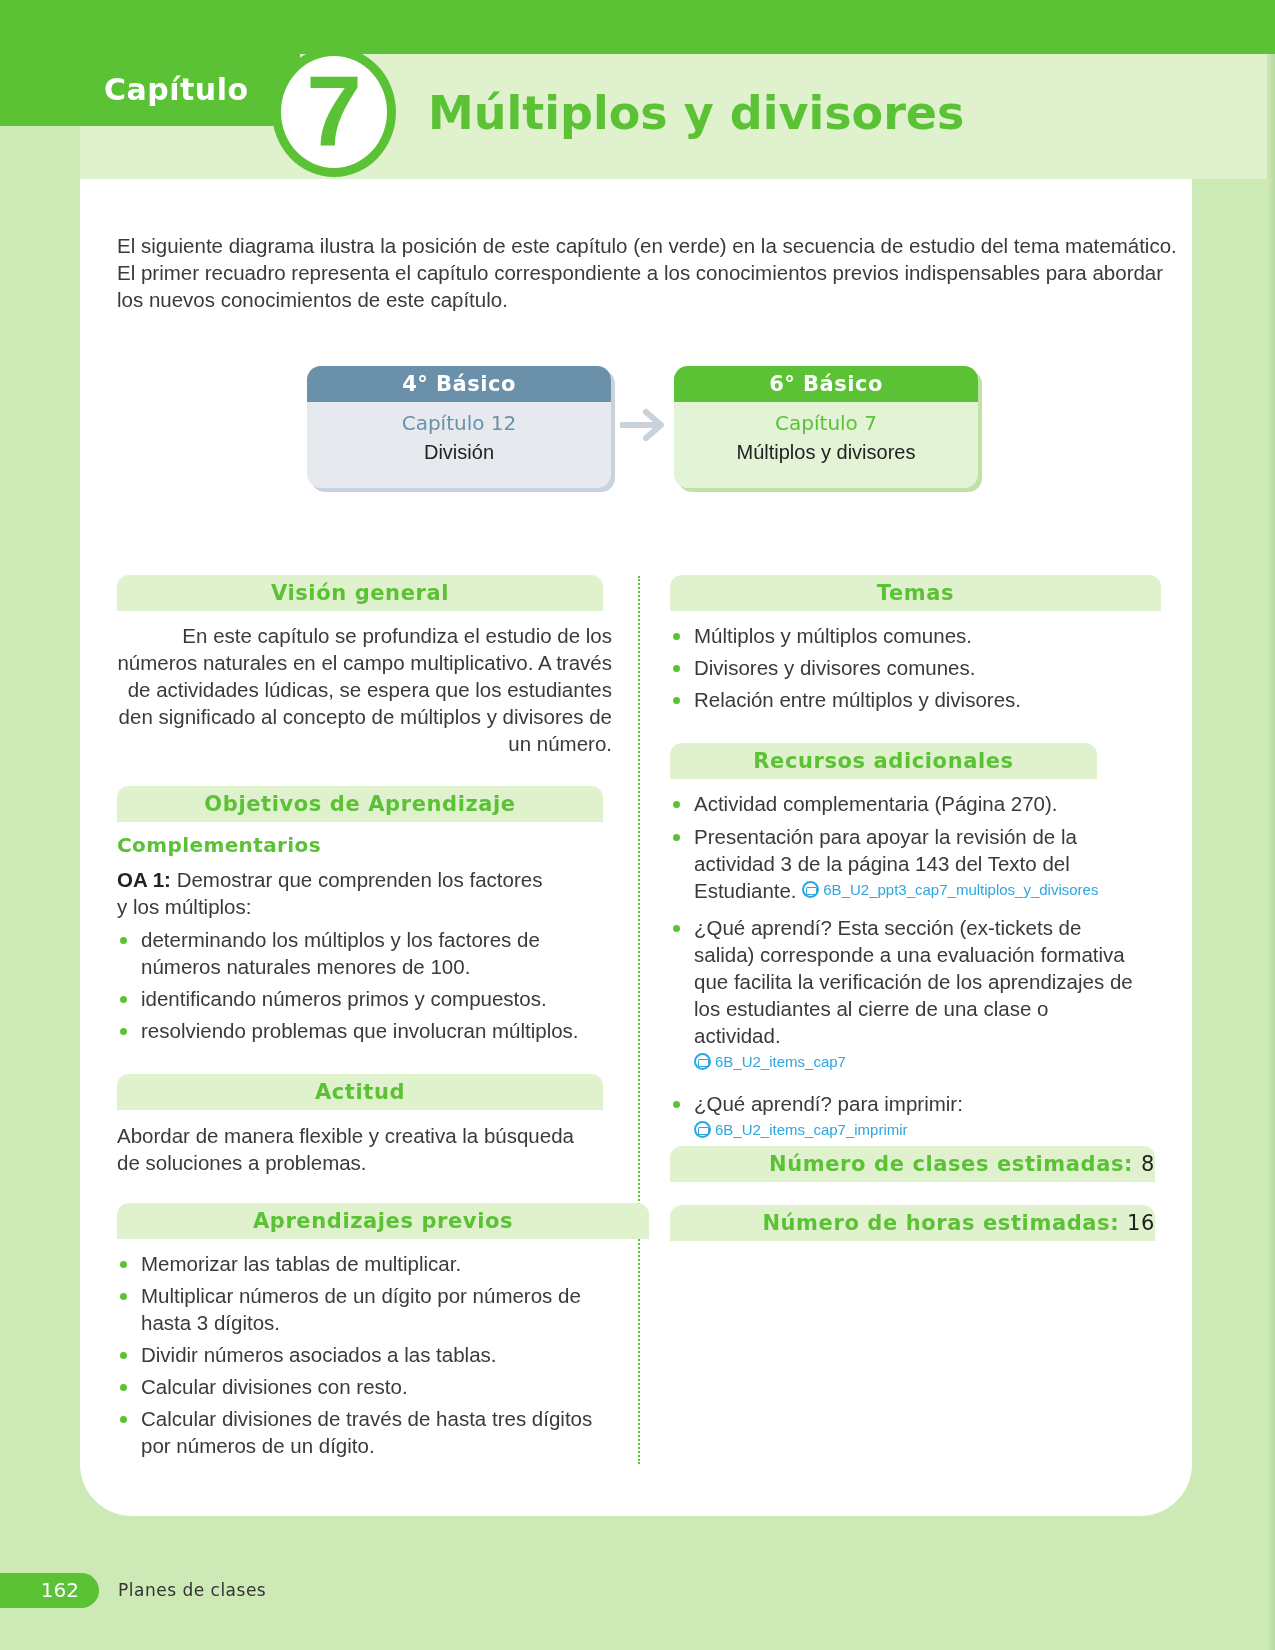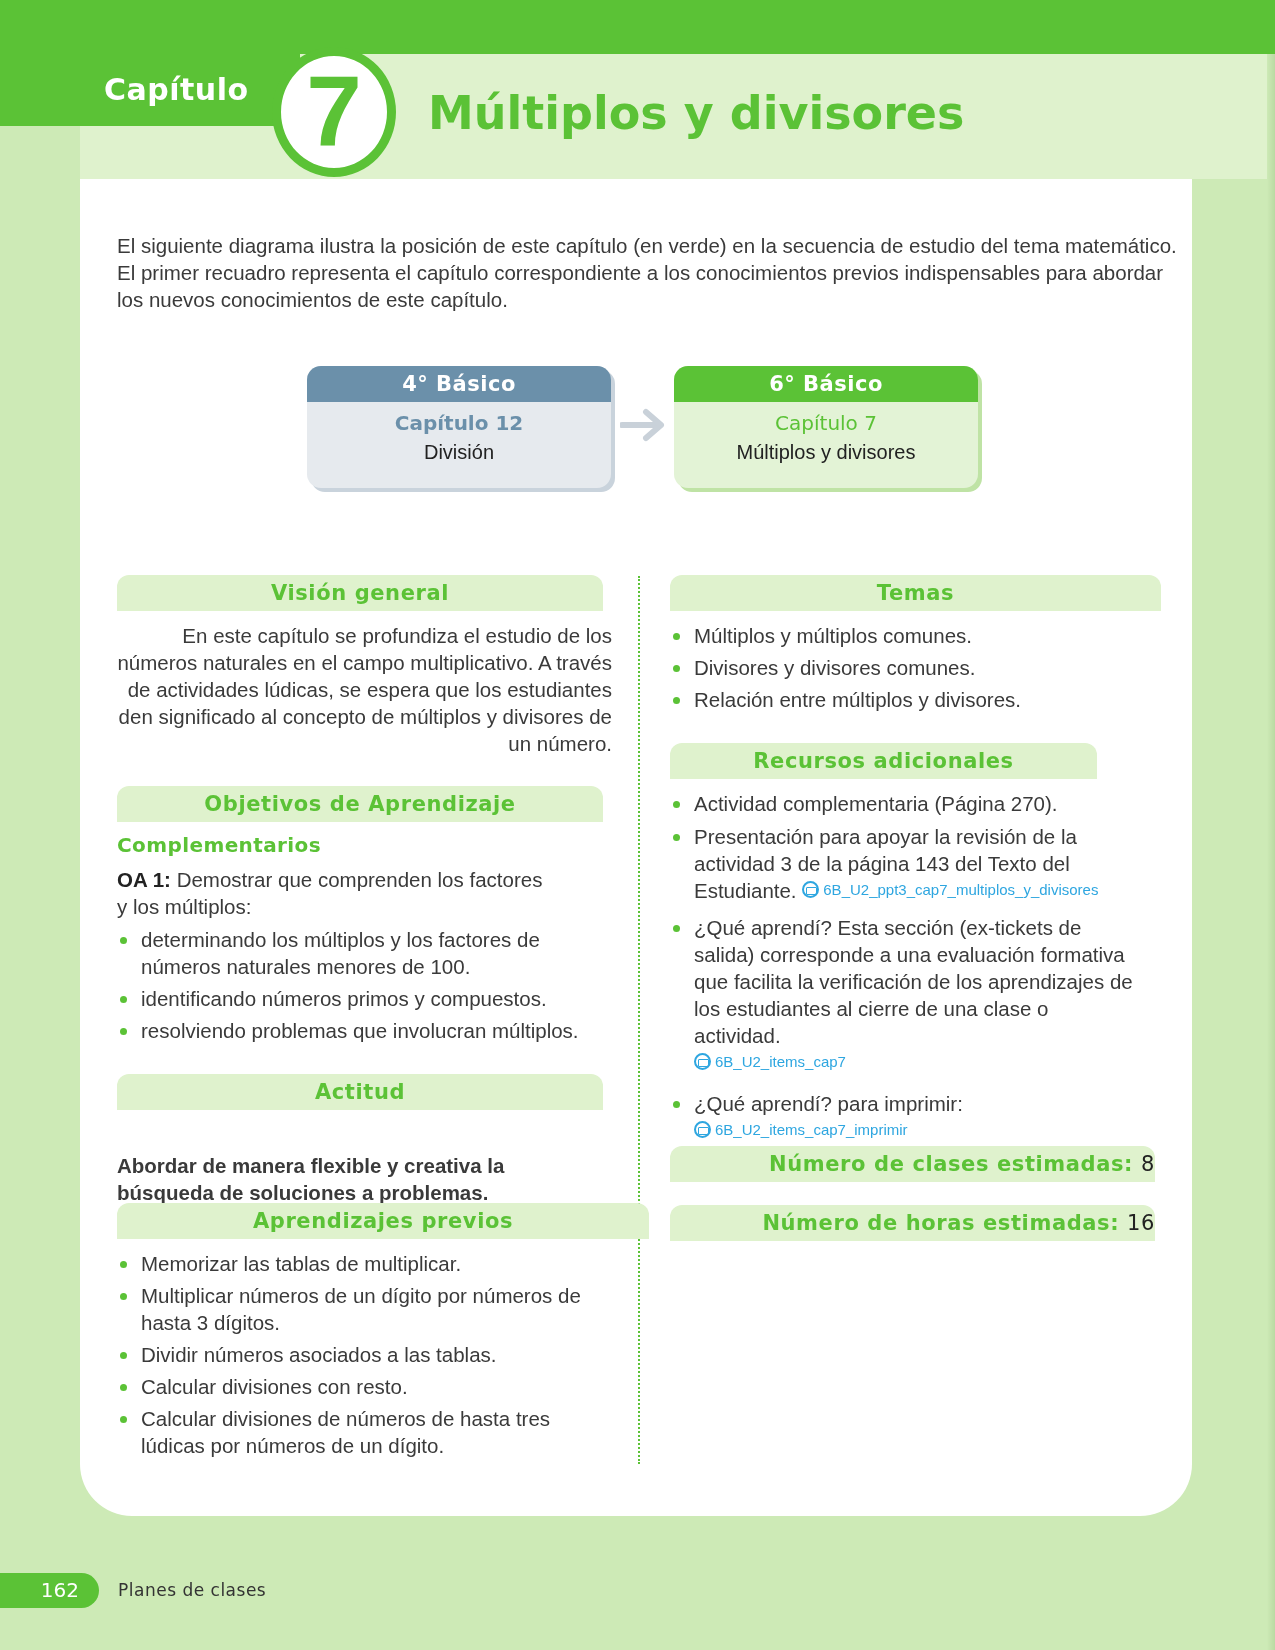--- a/index.html
+++ b/index.html
@@ -21,21 +21,21 @@
   .panel { position:absolute; left:80px; top:179px; width:1112px; height:1337px; background:#fff; border-radius:0 0 52px 52px; }
 
   .intro { position:absolute; left:117px; top:232px; width:1060px; font-family:"Liberation Sans", sans-serif; font-size:20.5px; line-height:27px; color:#3a3a3a; }
 
   .diag-box { position:absolute; width:304px; height:122px; border-radius:14px; overflow:hidden; }
   .diag-box .hd { height:36px; line-height:36px; text-align:center; color:#fff; font-weight:bold; font-size:21px; letter-spacing:0.5px; }
   .diag-box .cap { text-align:center; font-size:20px; margin-top:9px; }
   .diag-box .nm { text-align:center; font-size:20px; color:#222; margin-top:6px; font-family:"Liberation Sans", sans-serif; }
   .box-prev { left:307px; top:366px; background:#e6eaee; box-shadow:4px 4px 0 #c9d3dc; }
   .box-prev .hd { background:#6b90aa; }
-  .box-prev .cap { color:#6b90aa;font-weight:bold; }
+  .box-prev .cap { color:#6b90aa; }
   .box-curr { left:674px; top:366px; background:#e3f3d6; box-shadow:4px 4px 0 #bfe3a5; }
   .box-curr .hd { background:#5bc236; }
   .box-curr .cap { color:#5bc236; }
   .arrow { position:absolute; left:620px; top:408px; width:46px; height:34px; }
 
   .divider { position:absolute; left:638px; top:576px; width:0; height:888px; border-left:2px dotted #5bc236; }
 
   .sec-hd { position:absolute; height:36px; background:#dff2cd; border-radius:12px 12px 0 0; color:#5bc236; font-weight:bold; font-size:21px; letter-spacing:0.6px; text-align:center; line-height:36px; }
   .sec-hd.left-align { text-align:right; padding-left:38px; box-sizing:border-box; }
   .body-txt { position:absolute; font-family:"Liberation Sans", sans-serif; font-size:20.5px; line-height:27px; color:#3a3a3a; }
@@ -96,30 +96,30 @@
 </div>
 <div class="body-txt" style="left:117px; top:926px; width:490px;">
   <ul class="blt">
     <li>determinando los múltiplos y los factores de números naturales menores de 100.</li>
     <li>identificando números primos y compuestos.</li>
     <li>resolviendo problemas que involucran múltiplos.</li>
   </ul>
 </div>
 
 <div class="sec-hd" style="left:117px; top:1074px; width:486px;">Actitud</div>
-<div class="body-txt" style="left:117px; top:1152px; width:460px;font-weight:bold;">Abordar de manera flexible y creativa la búsqueda de soluciones a problemas.</div>
+<div class="body-txt" style="left:117px; top:1122px; width:460px;">Abordar de manera flexible y creativa la búsqueda de soluciones a problemas.</div>
 
 <div class="sec-hd" style="left:117px; top:1203px; width:532px;">Aprendizajes previos</div>
 <div class="body-txt" style="left:117px; top:1250px; width:495px;">
   <ul class="blt">
     <li>Memorizar las tablas de multiplicar.</li>
     <li>Multiplicar números de un dígito por números de hasta 3 dígitos.</li>
     <li>Dividir números asociados a las tablas.</li>
     <li>Calcular divisiones con resto.</li>
-    <li>Calcular divisiones de números de hasta tres lúdicas por números de un dígito.</li>
+    <li>Calcular divisiones de través de hasta tres dígitos por números de un dígito.</li>
   </ul>
 </div>
 
 <div class="sec-hd" style="left:670px; top:575px; width:491px;">Temas</div>
 <div class="body-txt" style="left:670px; top:622px; width:490px;">
   <ul class="blt">
     <li>Múltiplos y múltiplos comunes.</li>
     <li>Divisores y divisores comunes.</li>
     <li>Relación entre múltiplos y divisores.</li>
   </ul>

